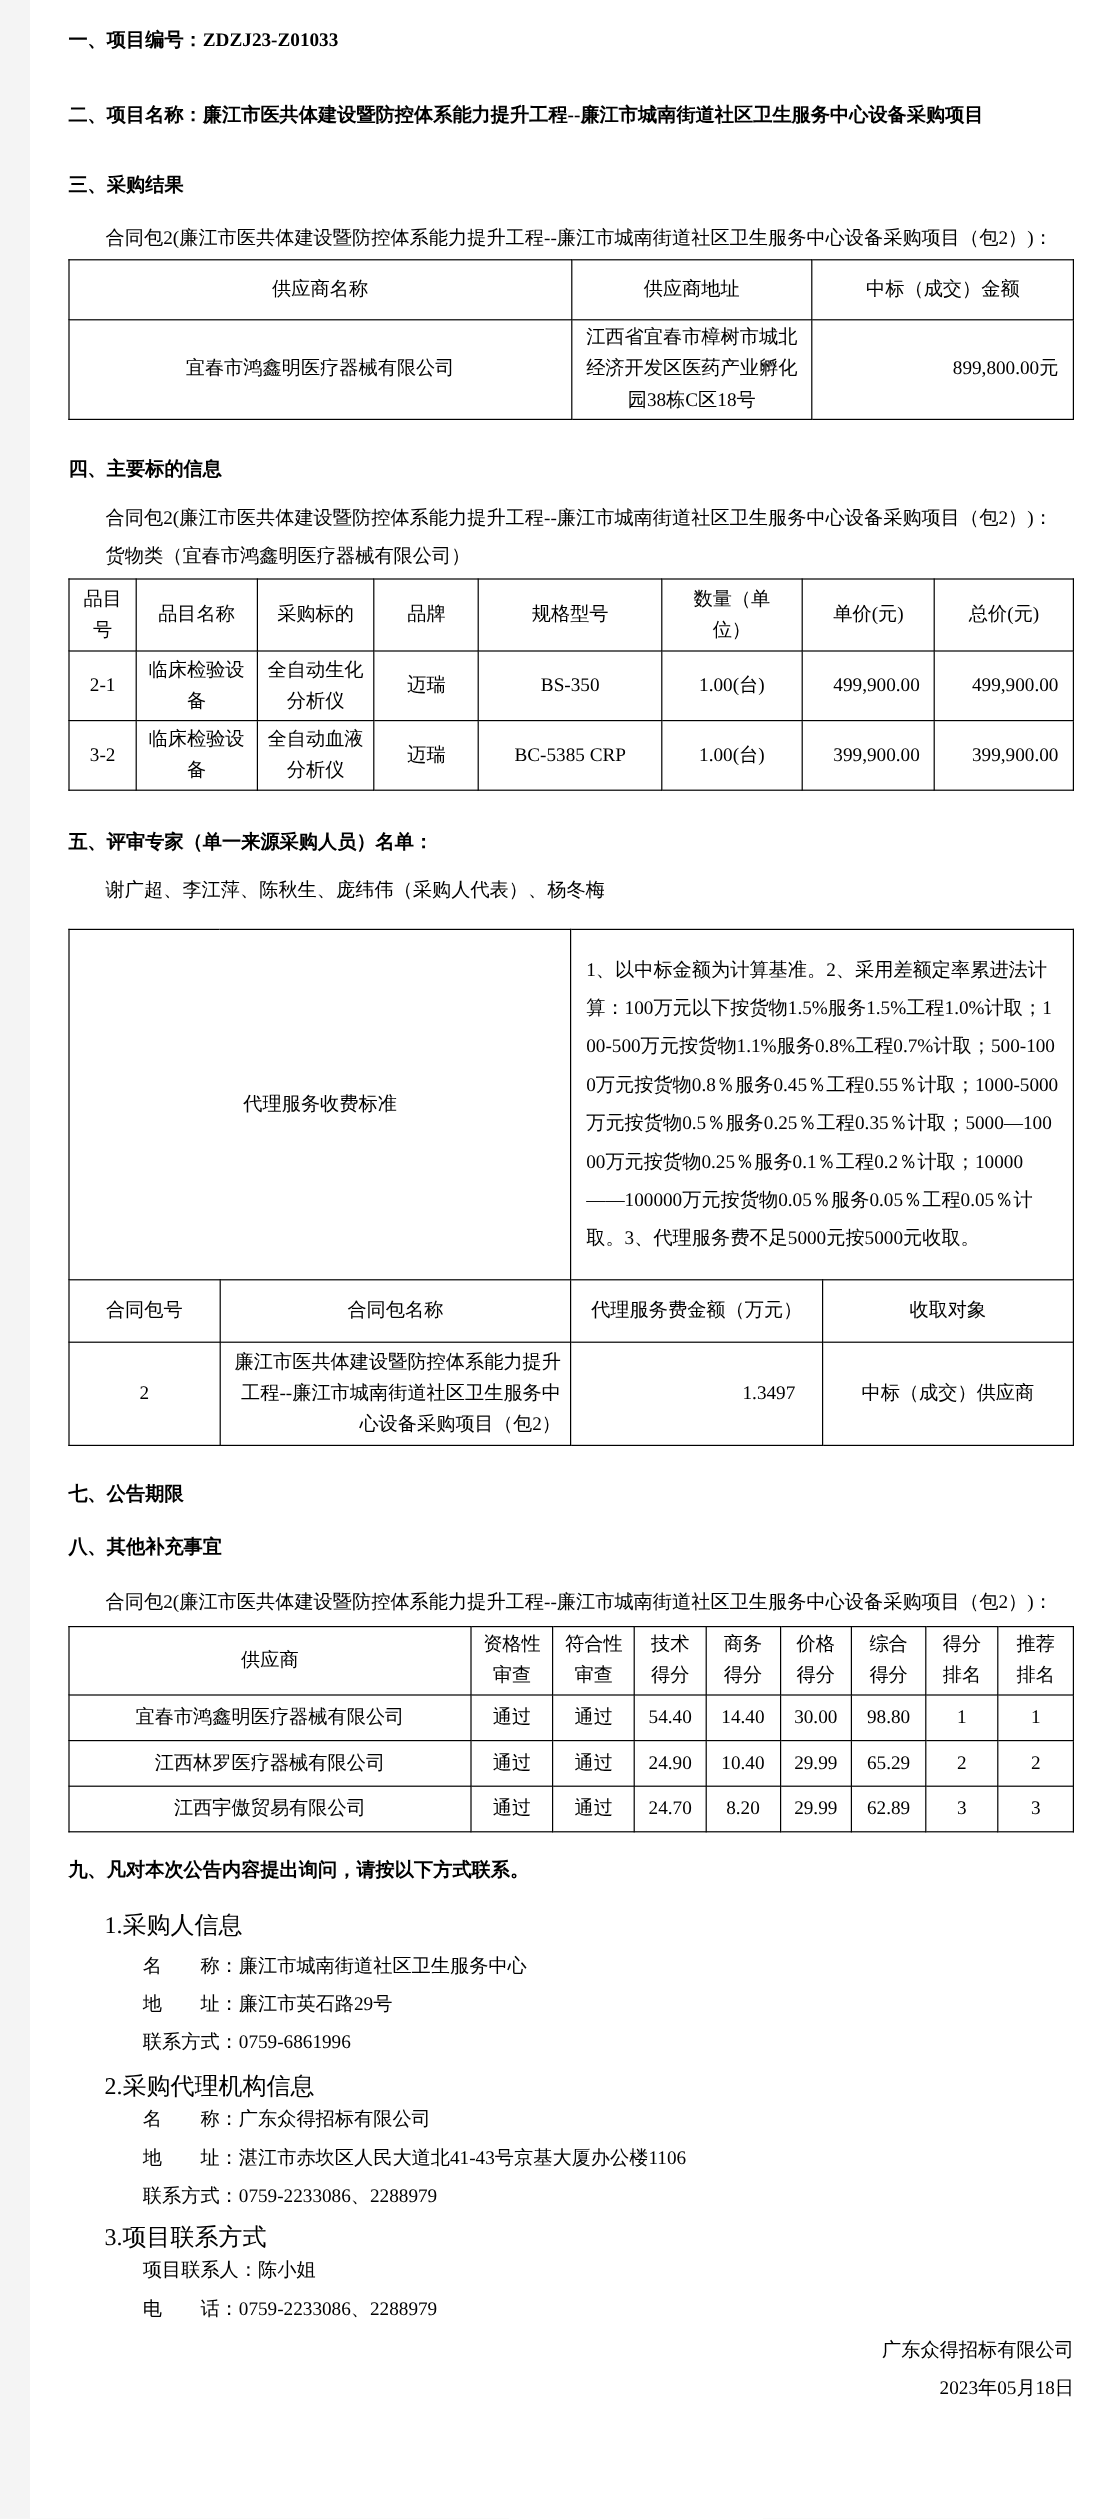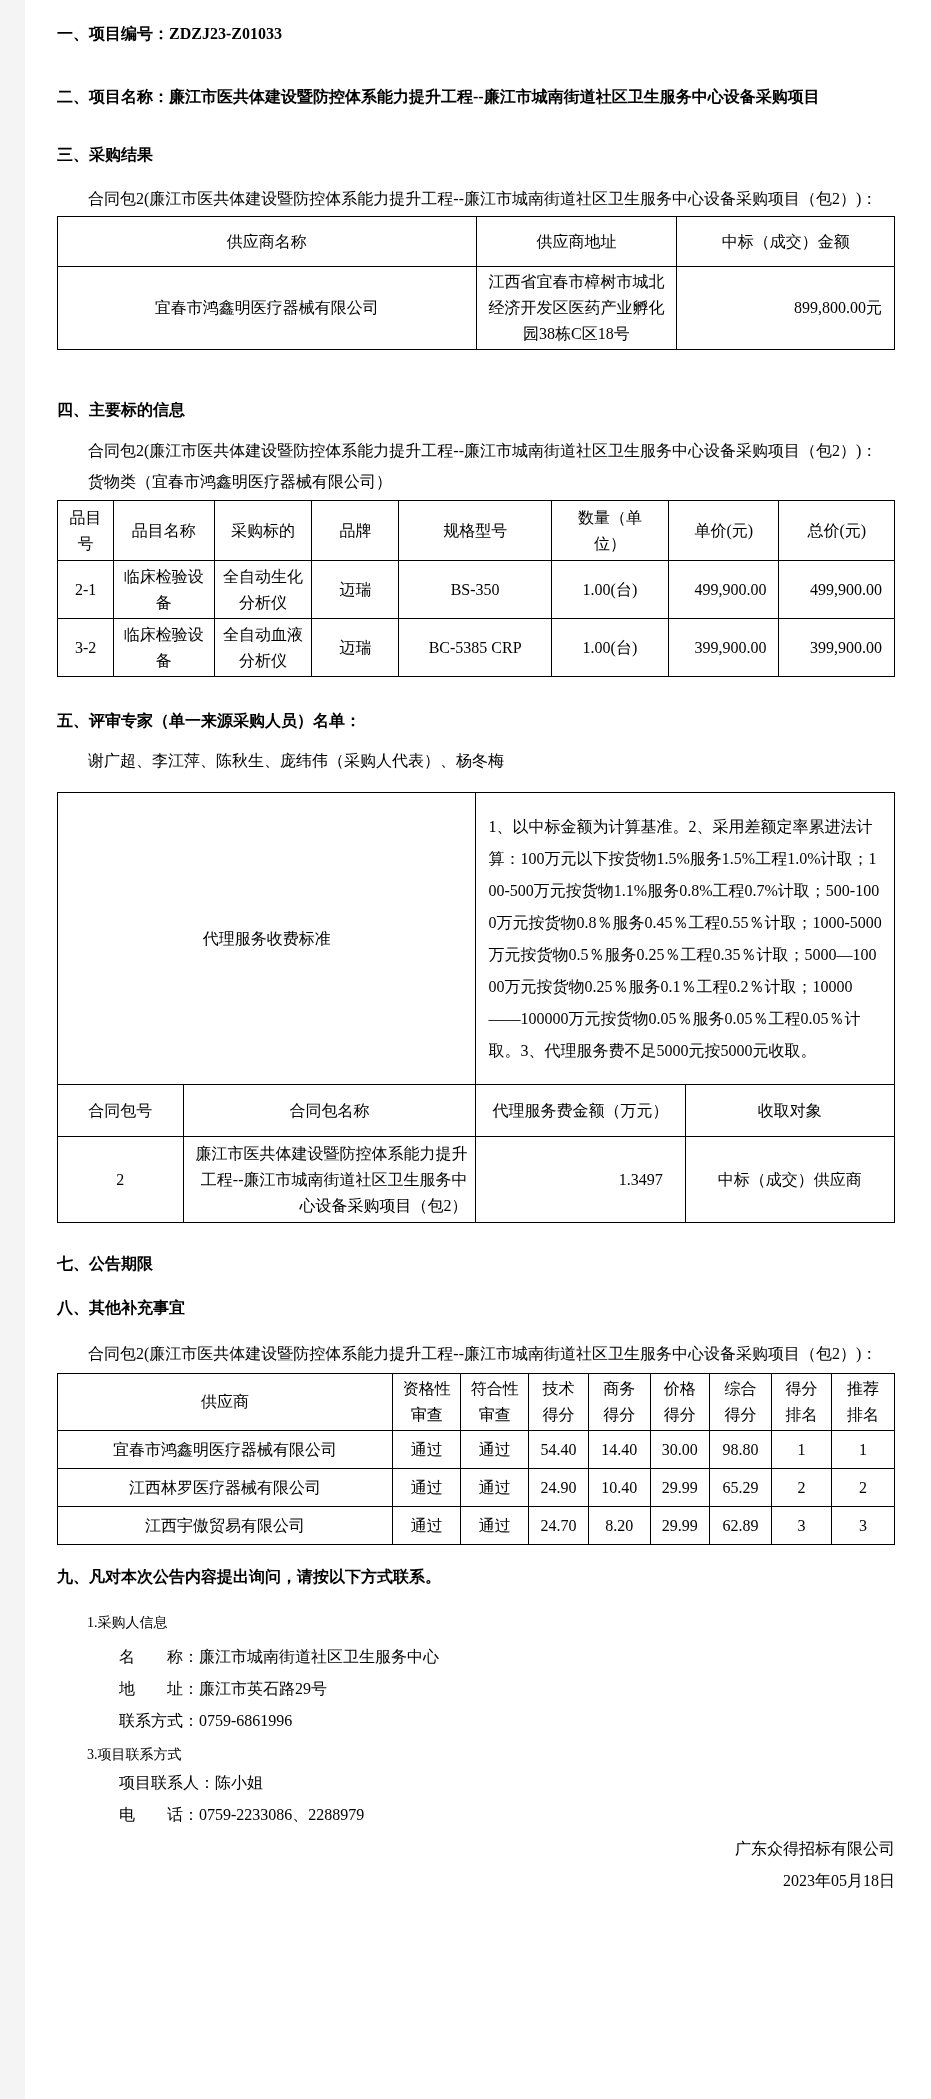--- a/index.html
+++ b/index.html
@@ -19,21 +19,21 @@
   }
   .sec-heading {
     font-size: 16px;
     font-weight: bold;
     line-height: 23px;
     margin: 0;
   }
   .h1 { margin-top: 21px; }
   .h2 { margin-top: 40px; }
   .h3 { margin-top: 35px; }
-  .h4 { margin-top: 48px; }
+  .h4 { margin-top: 30px; }
   .h5 { margin-top: 32px; }
   .h6 { margin-top: 24px; }
   .h7 { margin-top: 29px; }
   .h8 { margin-top: 21px; }
   .h9 { margin-top: 20px; }
   .para {
     font-size: 16px;
     line-height: 24px;
     margin: 0;
     padding-left: 31px;
@@ -79,21 +79,21 @@
     white-space: nowrap;
   }
   td.fee-amount { text-align: right; padding-right: 22px; white-space: nowrap; }
   td.left-cell { text-align: right; padding: 2px 8px; }
   td.fee-text {
     text-align: left;
     line-height: 32px;
     padding: 4px 12px;
   }
   .contact-title {
-    font-size: 14px;
+    font-size: 20px;
     line-height: 24px;
     margin: 0;
     padding-left: 30px;
   }
   .ct1 { margin-top: 23px; }
   .ct2 { margin-top: 8px; }
   .ct3 { margin-top: 6px; }
   .contact-line {
     font-size: 16px;
     line-height: 32px;
@@ -299,20 +299,26 @@
 
   <p class="sec-heading h9">九、凡对本次公告内容提出询问，请按以下方式联系。</p>
 
   <div>
     <p class="contact-title ct1">1.采购人信息</p>
     <p class="contact-line cl-first">名　　称：廉江市城南街道社区卫生服务中心</p>
     <p class="contact-line">地　　址：廉江市英石路29号</p>
     <p class="contact-line">联系方式：0759-6861996</p>
   </div>
 
+  <div>
+    <p class="contact-title ct2">2.采购代理机构信息</p>
+    <p class="contact-line">名　　称：广东众得招标有限公司</p>
+    <p class="contact-line">地　　址：湛江市赤坎区人民大道北41-43号京基大厦办公楼1106</p>
+    <p class="contact-line">联系方式：0759-2233086、2288979</p>
+  </div>
 
   <div>
     <p class="contact-title ct3">3.项目联系方式</p>
     <p class="contact-line">项目联系人：陈小姐</p>
     <p class="contact-line">电　　话：0759-2233086、2288979</p>
   </div>
 
   <p class="footer-line f-company">广东众得招标有限公司</p>
   <p class="footer-line f-date">2023年05月18日</p>
 

